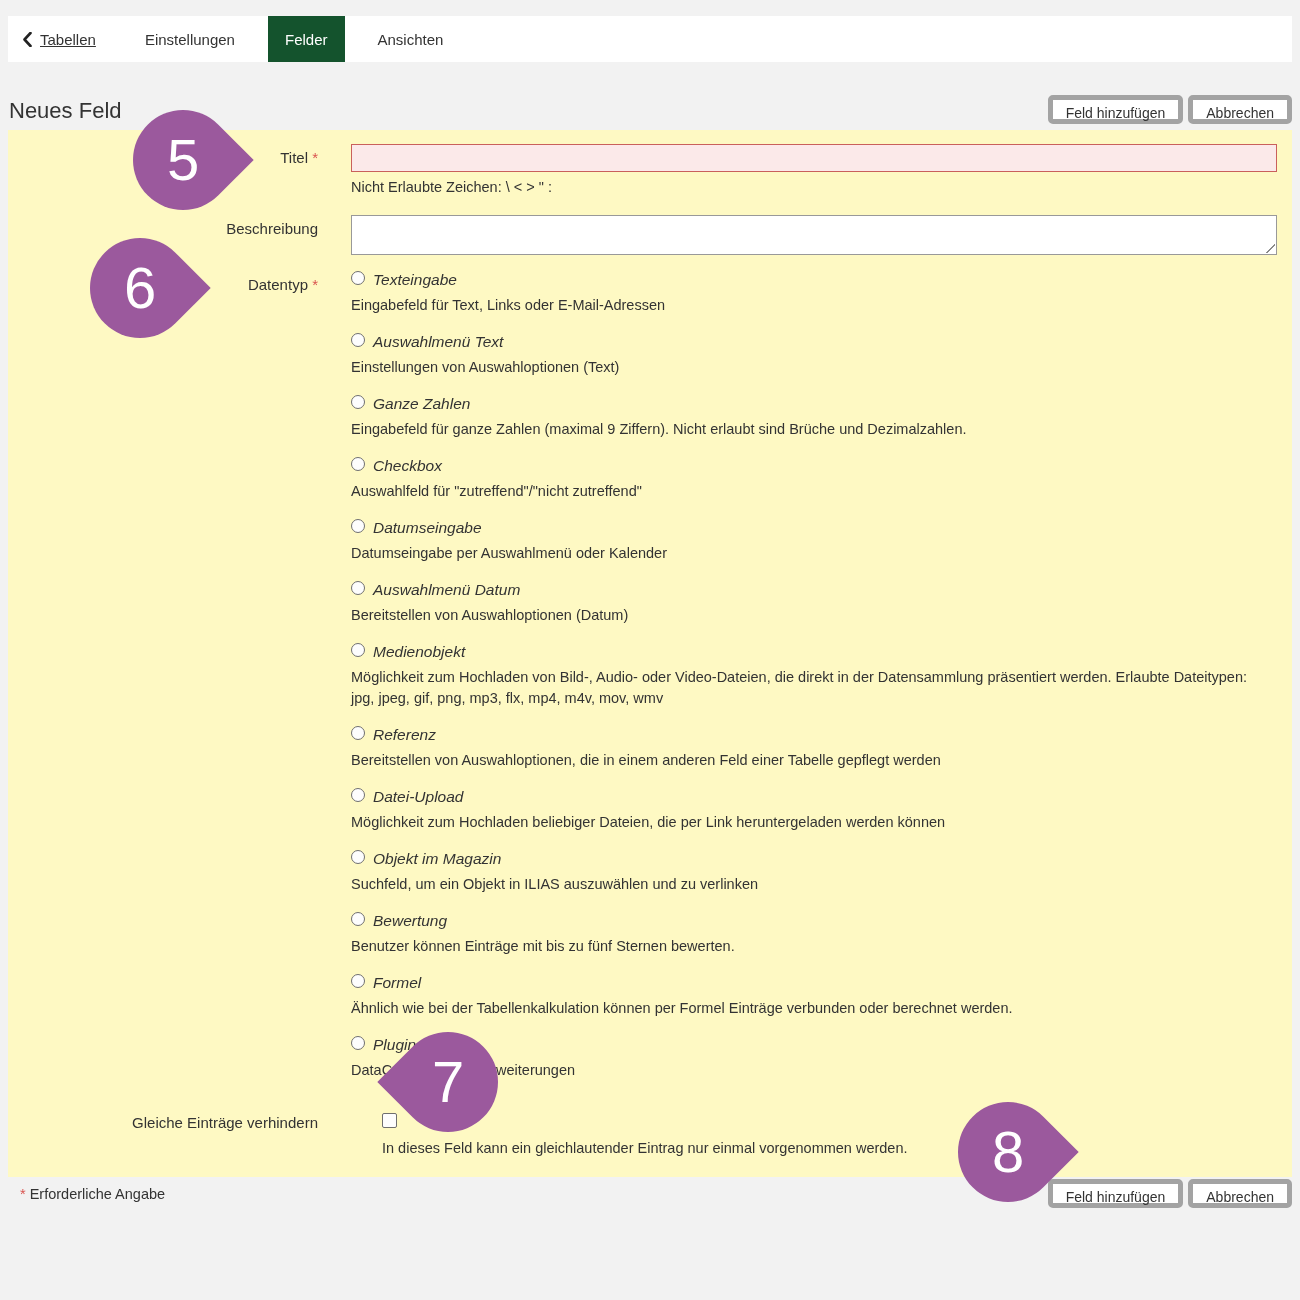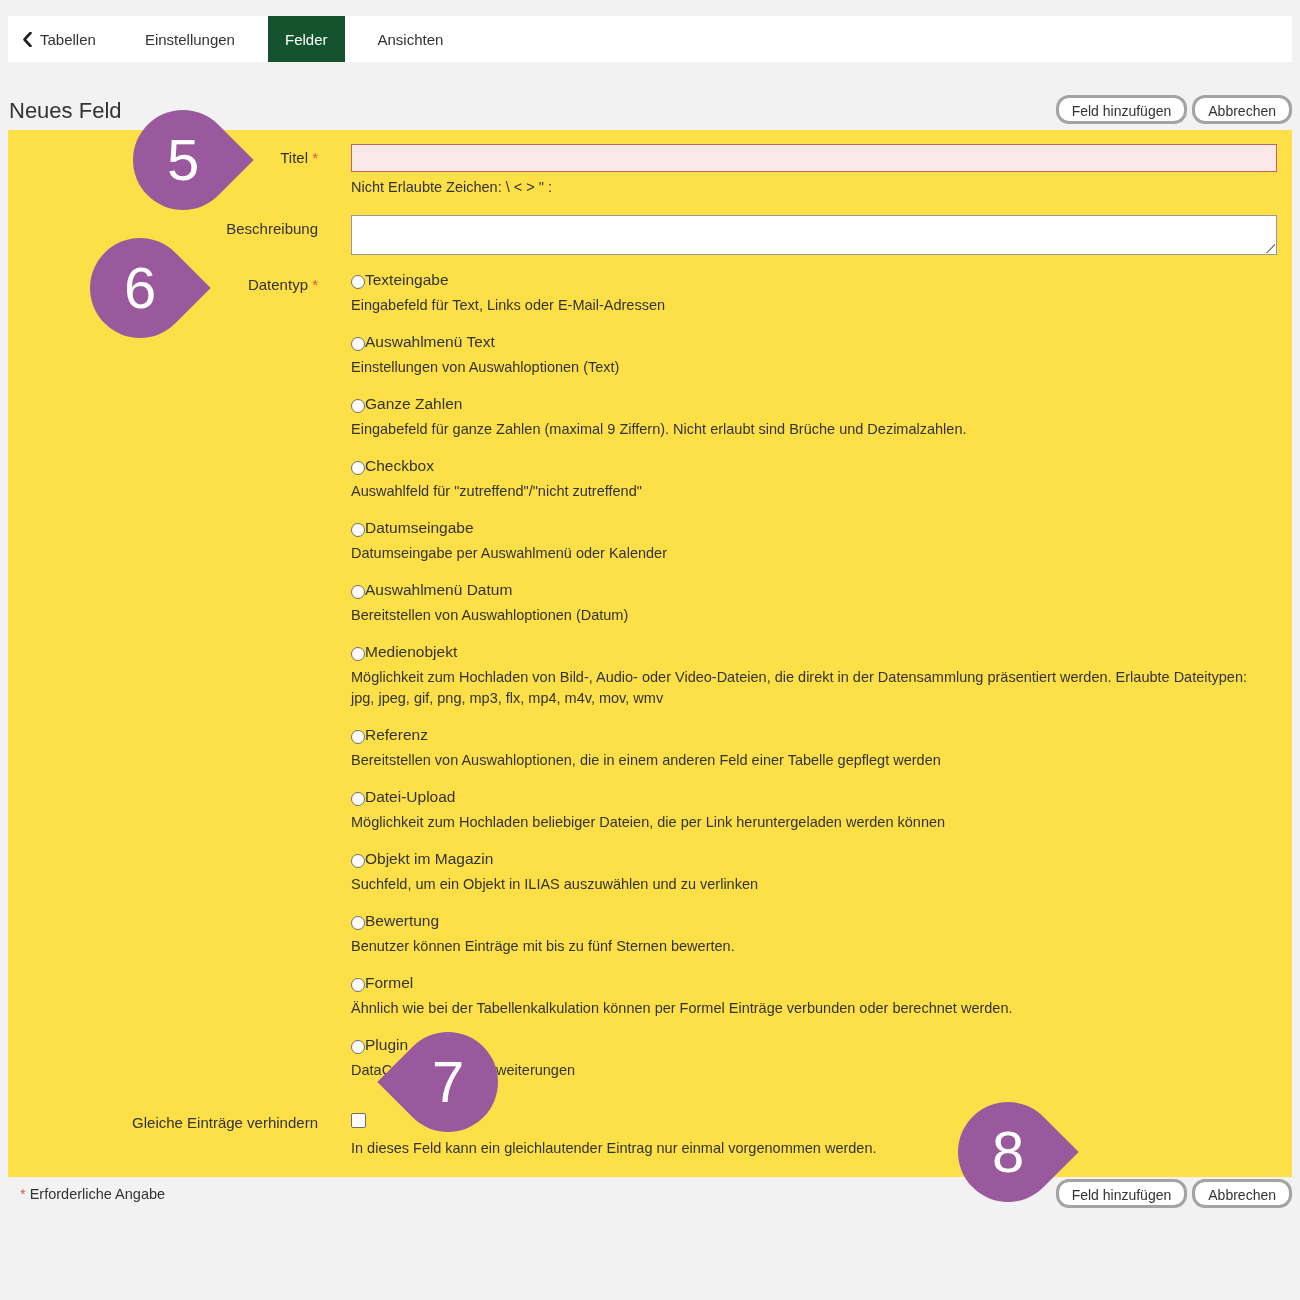--- a/index.html
+++ b/index.html
@@ -20,20 +20,21 @@
     height: 46px;
     display: flex;
     align-items: stretch;
   }
   .nav-back {
     display: flex; align-items: center;
     gap: 8px;
     padding: 0 16px 0 14px;
     font-size: 15px;
     cursor: pointer;
+    text-decoration: underline;
   }
   .nav-back svg { display: block; }
   .nav-tab {
     display: flex; align-items: center;
     padding: 0 17px;
     margin-left: 16px;
     font-size: 15px;
     cursor: pointer;
   }
   .nav-tab.active {
@@ -51,43 +52,43 @@
   }
   .page-title {
     font-size: 22px;
     font-weight: 400;
     color: #333;
     padding-left: 1px;
   }
   .btn-group { display: flex; gap: 5px; }
   .btn {
     background: #fff;
-    border: 3px solid #a3a3a3;
-    border-radius: 13px;
+    border: 5px solid #a3a3a3;
+    border-radius: 5px;
     font-family: "Liberation Sans", sans-serif;
     font-size: 14px;
     color: #333;
     padding: 5px 13px;
     height: 29px;
     cursor: pointer;
     white-space: nowrap;
   }
 
   
   .form-panel {
     margin: 4px 8px 0 8px;
-    background: #fde047;
+    background: #fef9c3;
     padding: 14px 15px 18px 0;
   }
   .form-row {
     display: grid;
     grid-template-columns: 343px 1fr;
     margin-bottom: 20px;
   }
-  .form-row:last-child { margin-bottom: 0; }
+  .form-row:last-child { margin-bottom: 0; gap: 31px; }
   .form-label {
     text-align: right;
     padding-right: 33px;
     padding-top: 5px;
     font-size: 15px;
     color: #333;
   }
   .req { color: #d9534f; }
   .control { min-width: 0; }
 
@@ -121,23 +122,24 @@
     right: 1px; bottom: 1px;
     width: 11px; height: 11px;
     background: repeating-linear-gradient(135deg, transparent 0 3px, #8a8a8a 3px 4px, transparent 4px 6px);
     clip-path: polygon(100% 0, 100% 100%, 0 100%);
   }
 
   
   .option { margin-bottom: 17px; }
   .option:last-child { margin-bottom: 0; }
   .option-head {
-    display: flex; align-items: flex-end; 
+    display: flex; align-items: flex-start; gap: 8px;
     font-size: 15.5px; color: #333;
     cursor: pointer;
+    font-style: italic;
   }
   .radio {
     width: 14px; height: 14px;
     border: 1px solid #6f6f6f;
     border-radius: 50%;
     background: #fdfdfd;
     flex: 0 0 auto;
   }
   .option-desc {
     font-size: 14.5px;

